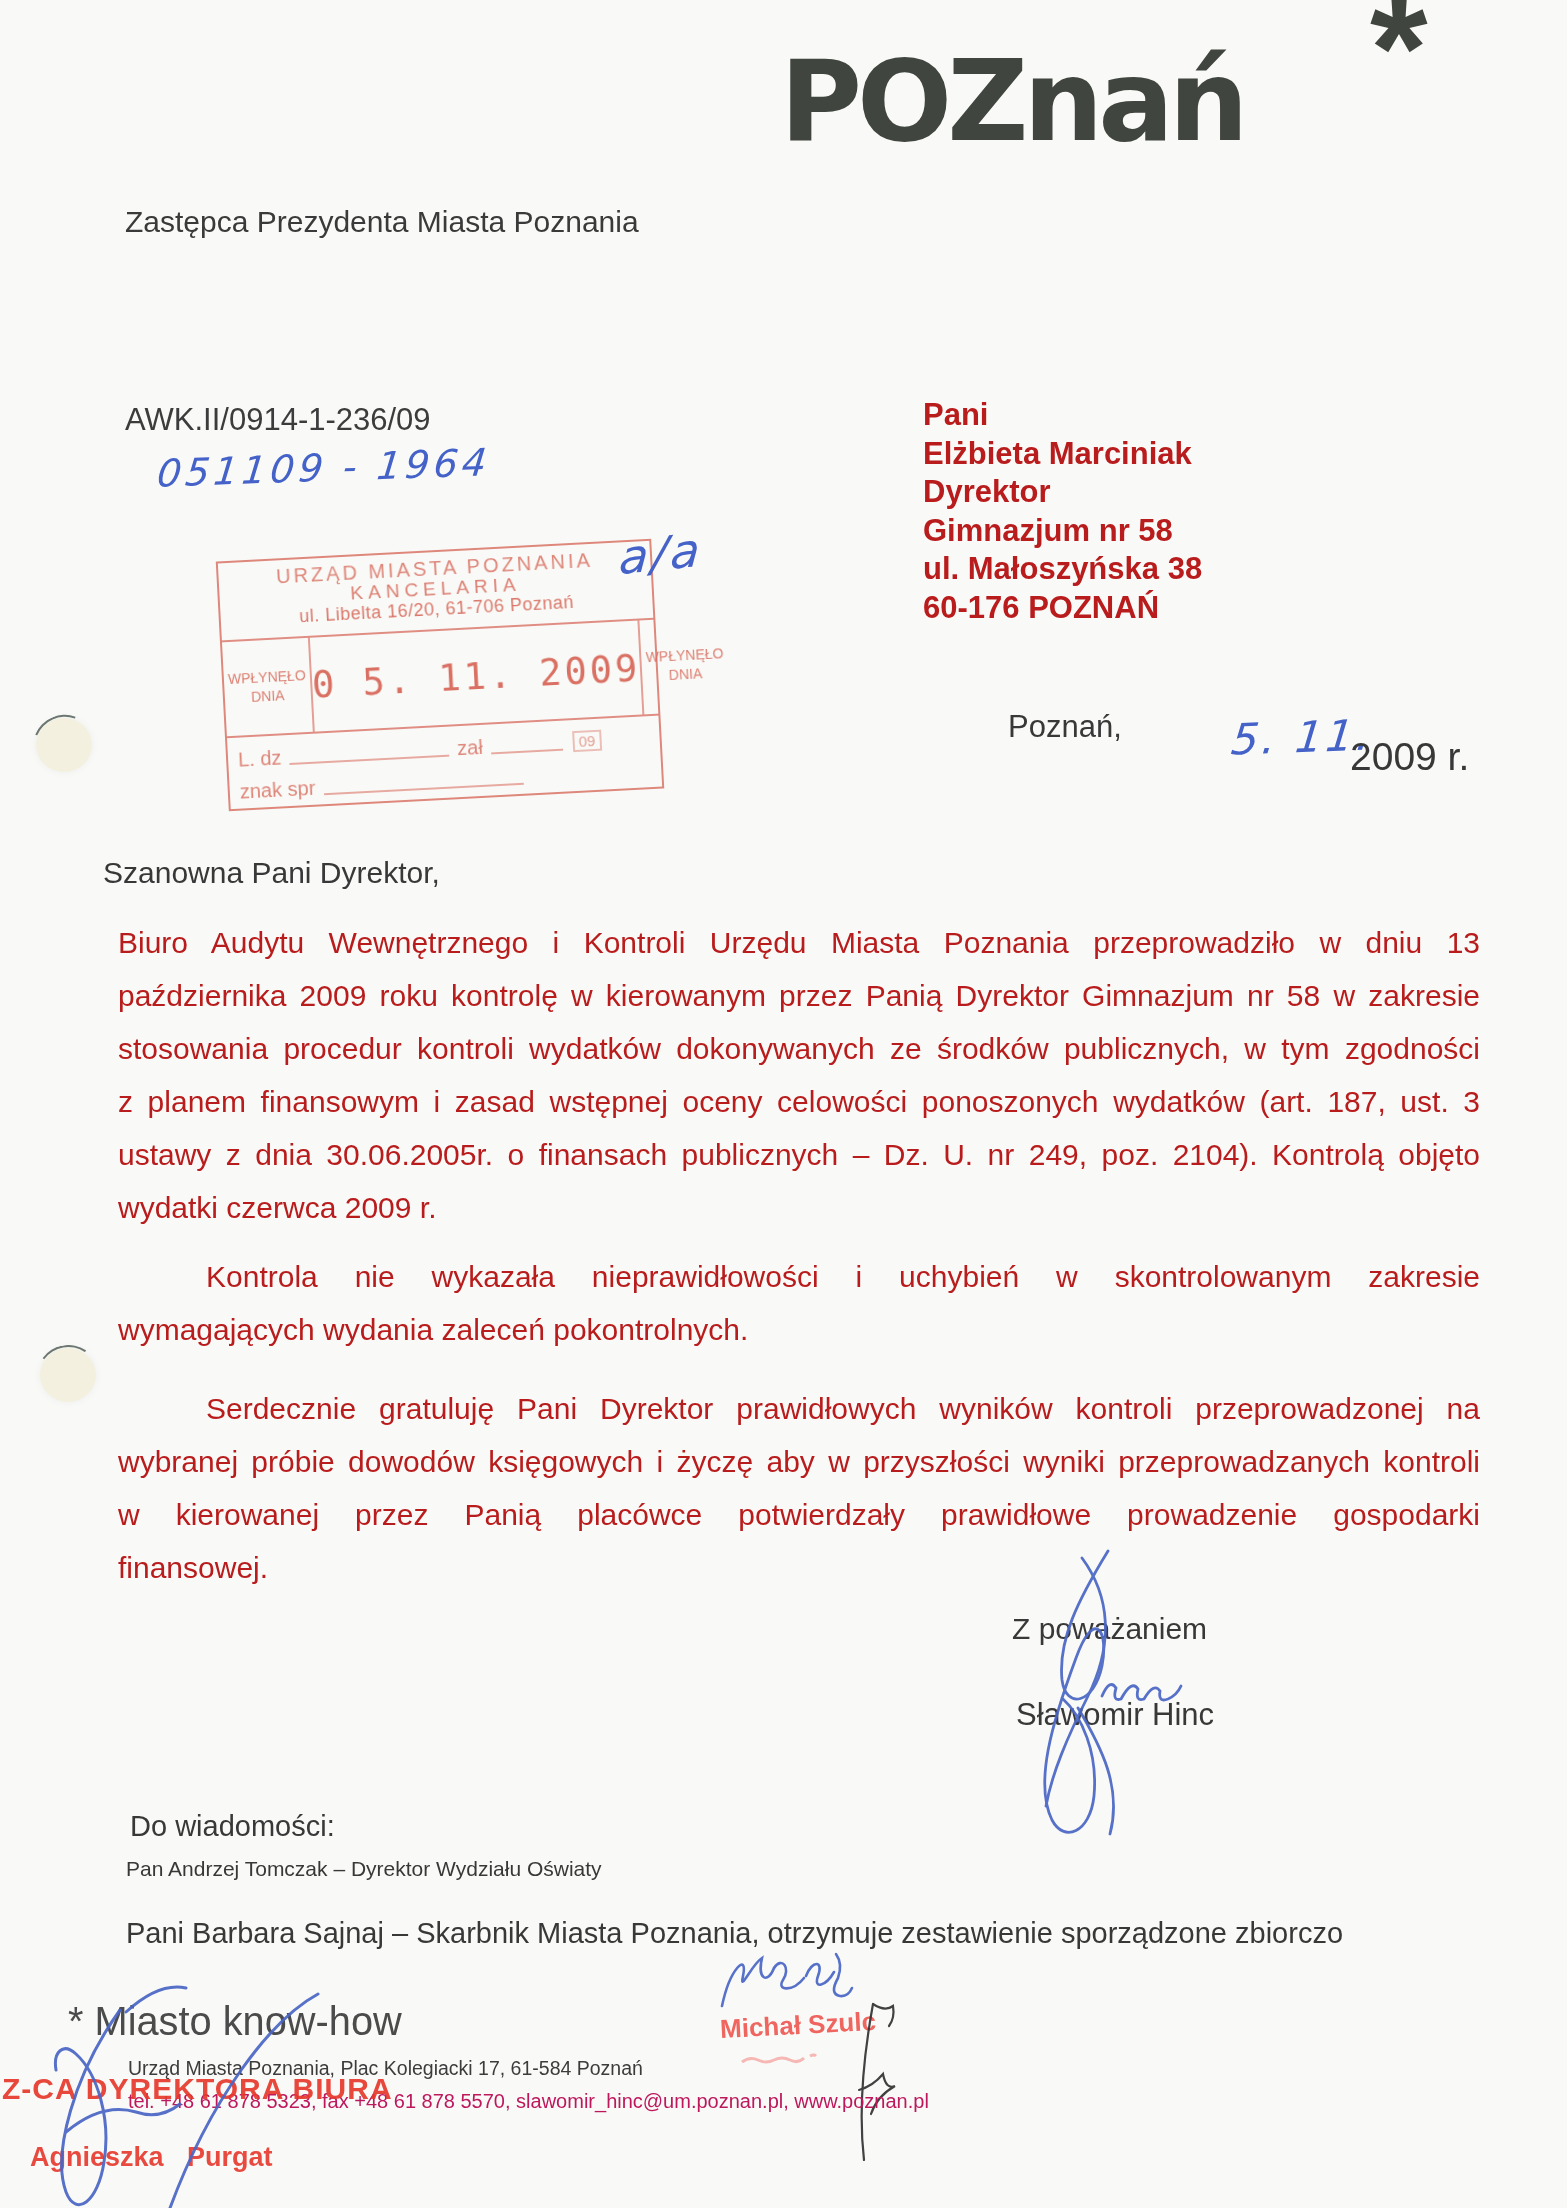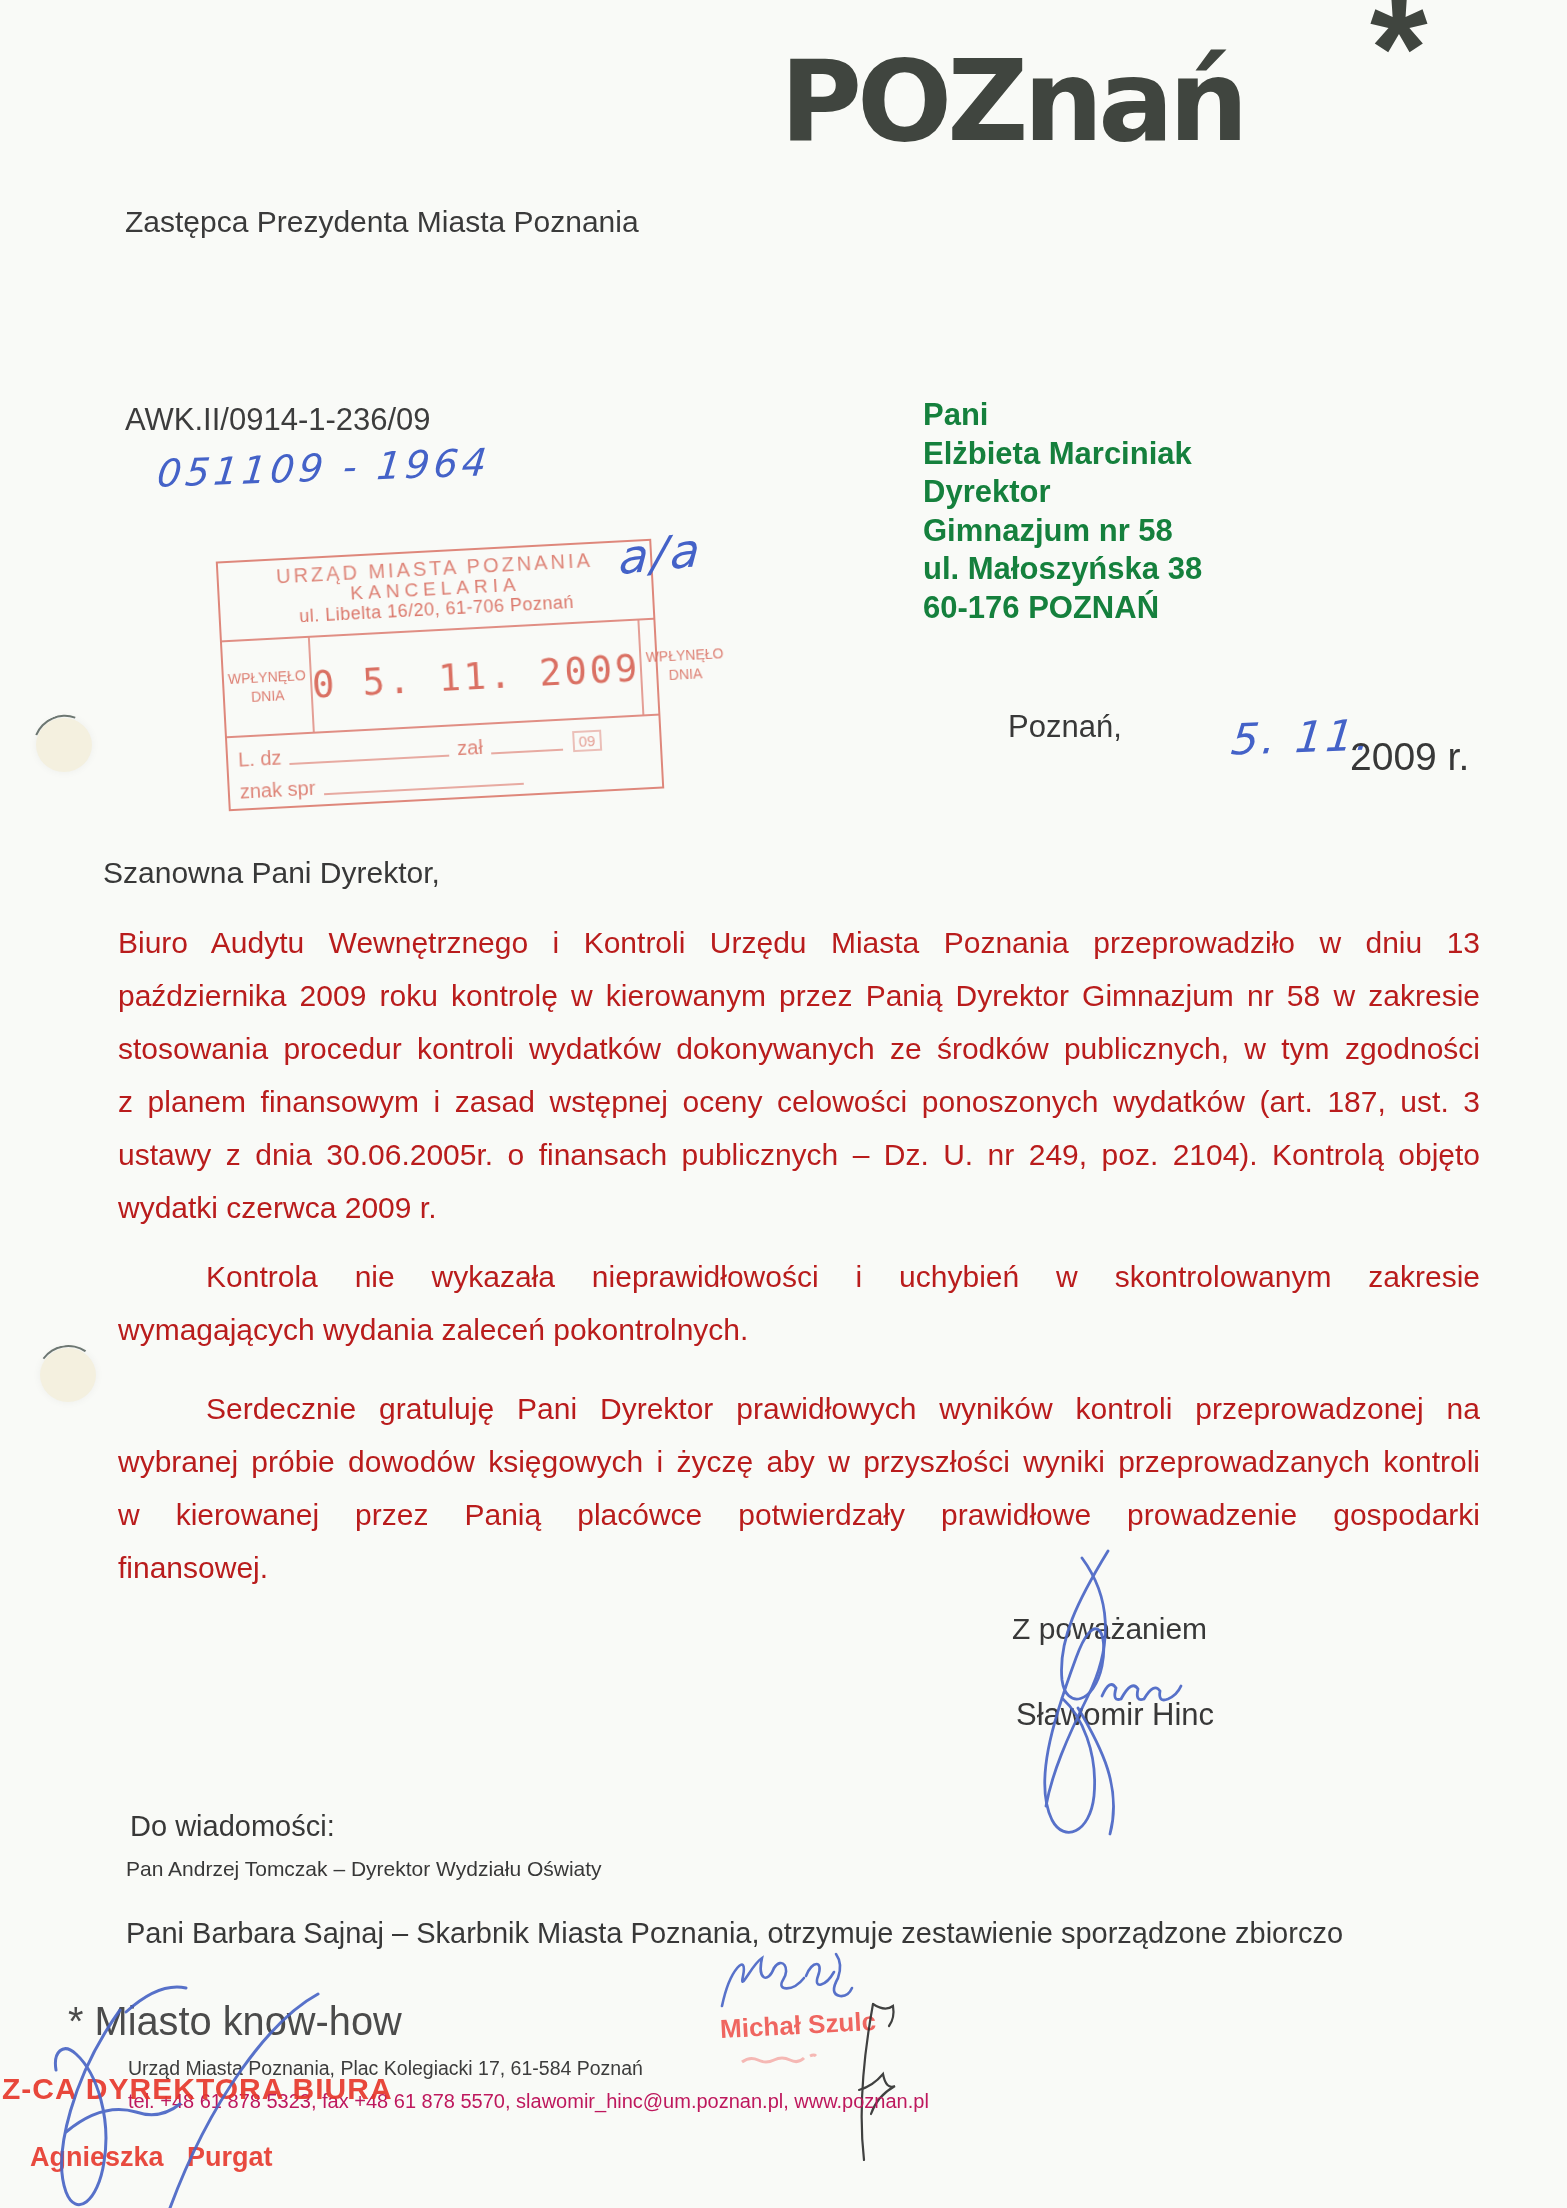--- a/index.html
+++ b/index.html
@@ -58,21 +58,21 @@
   .st-row{position:absolute;left:10px;font-size:20px;opacity:.8;white-space:nowrap;display:flex;align-items:flex-end;}
   .st-row1{top:186px;width:410px;}
   .st-row2{top:218px;}
   .st-line{display:inline-block;border-bottom:2px solid rgba(214,96,82,.65);margin:0 8px 4px 8px;}
   .st-w1{width:160px;} .st-w2{width:72px;} .st-w3{width:200px;}
   .st-box{
     display:inline-block;border:2px solid rgba(214,96,82,.6);font-size:15px;
     padding:0 4px;margin-left:2px;margin-bottom:2px;opacity:.8;
   }
   
-  .recipient{left:923px;top:396px;font-size:31px;font-weight:700;color:#15803d;line-height:38.5px;}
+  .recipient{left:923px;top:396px;font-size:31px;font-weight:700;color:#b91c1c;line-height:38.5px;}
   .d-city{left:1008px;top:709px;font-size:31px;}
   .d-year{left:1350px;top:735px;font-size:39px;}
   
   .salutation{left:103px;top:856px;font-size:30px;}
   .body{left:118px;top:926px;width:1362px;font-size:30px;color:#b91c1c;}
   .bline{height:53px;text-align:justify;text-align-last:justify;white-space:nowrap0;}
   .bline.last{text-align:left;text-align-last:left;}
   .bline.ind{padding-left:88px;margin-top:16px;}
   .p3{margin-top:26px;}
   .valediction{left:1012px;top:1612px;font-size:30px;}

